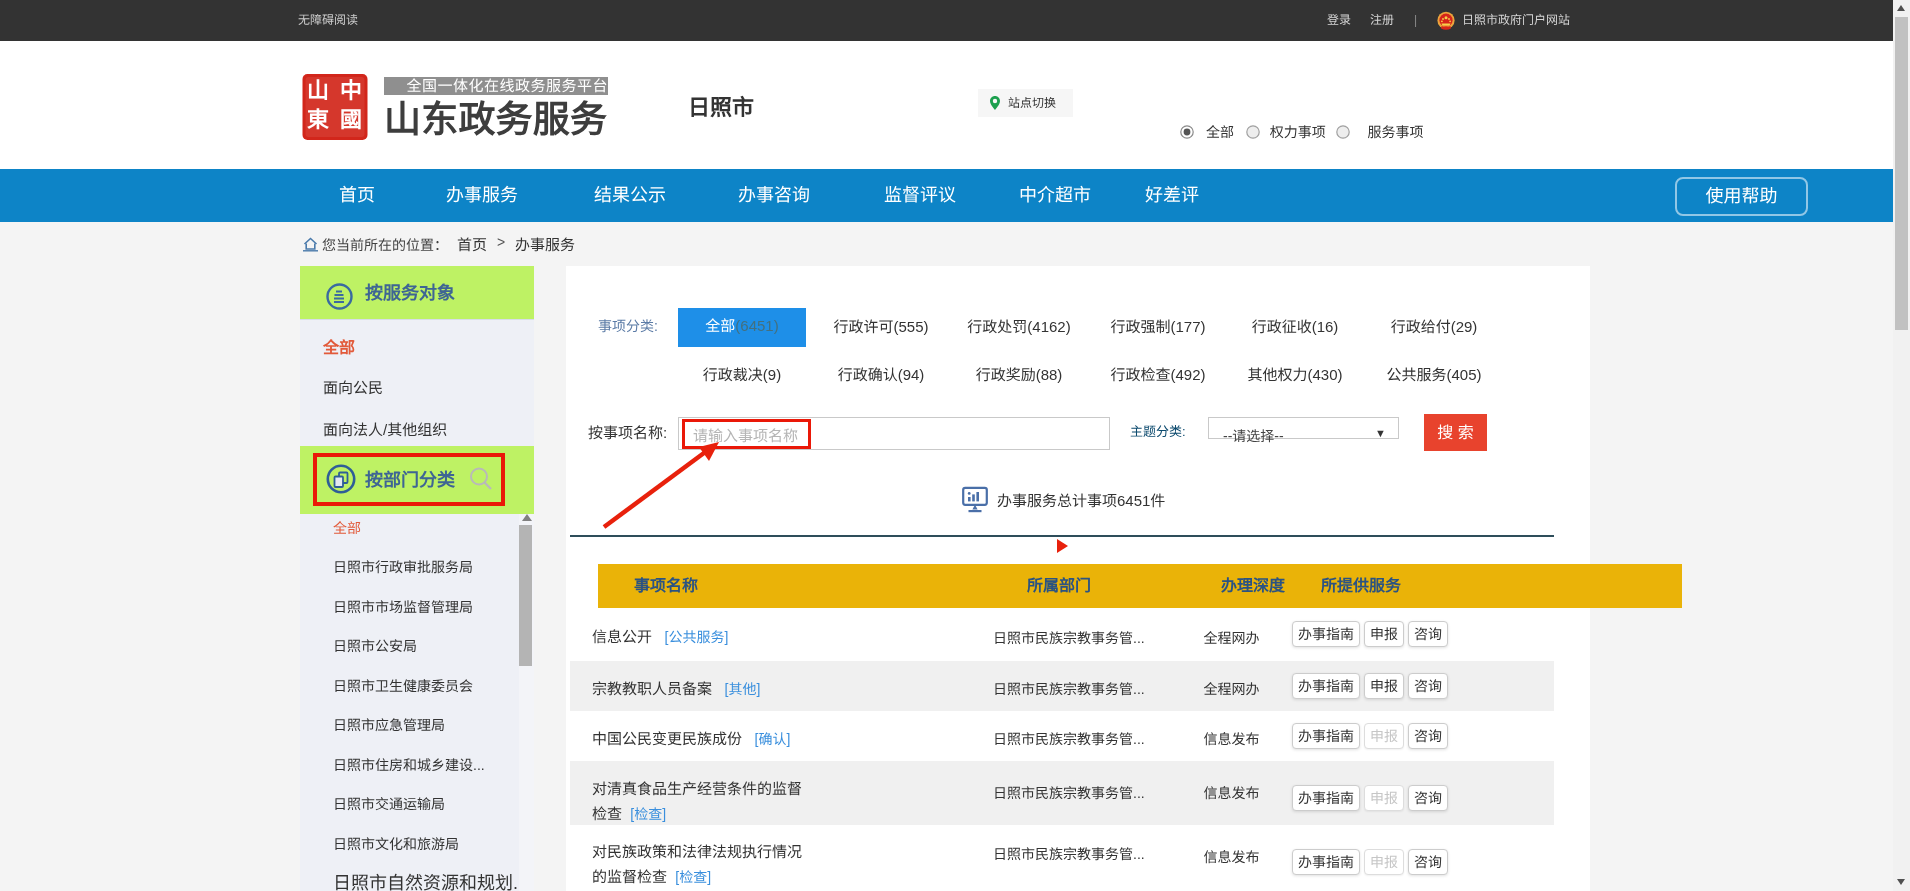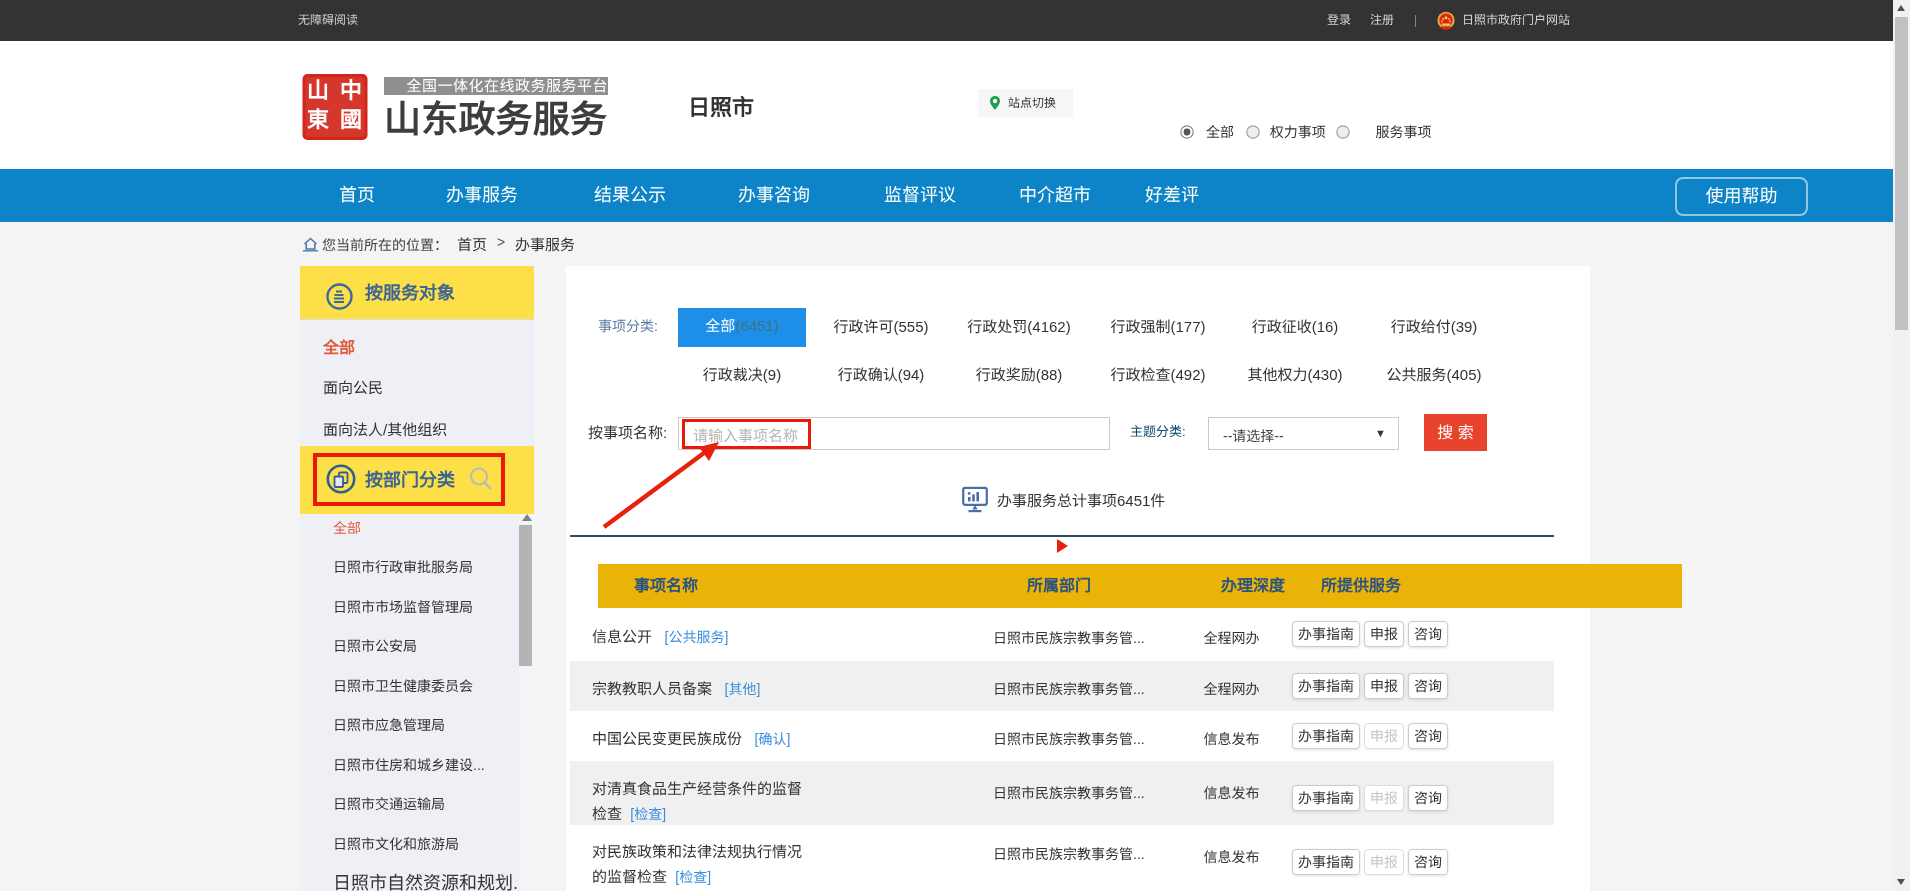--- a/index.html
+++ b/index.html
@@ -7,21 +7,21 @@
 html,body{width:1910px;height:891px;overflow:hidden}
 body{position:relative;background:#f4f4f4;font-family:"Liberation Sans",sans-serif;color:#333}
 .abs{position:absolute}
 .topbar{left:0;top:0;width:1893px;height:41px;background:#333}
 .topbar span{position:absolute;top:0;line-height:41px;font-size:12px;color:#ccc}
 .header{left:0;top:41px;width:1893px;height:128px;background:#fff}
 .nav{left:0;top:169px;width:1893px;height:53px;background:#0d84c7}
 .nav b{position:absolute;top:0;line-height:53px;font-size:18px;color:#fff;font-weight:normal;transform:translateX(-50%)}
 .helpbtn{left:1675px;top:8px;width:133px;height:39px;border:2px solid rgba(255,255,255,.55);border-radius:8px;color:#fff;font-size:18px;text-align:center;line-height:35px}
 .crumb{left:322px;top:234px;font-size:14px;color:#424242}
-.sb-h{width:234px;background:#fde047}
+.sb-h{width:234px;background:#bef264}
 .sb-l{width:234px;background:#eef0f6}
 .sbtitle{font-size:18px;font-weight:bold;color:#3e6594}
 .main{left:566px;top:266px;width:1024px;height:625px;background:#fff}
 .lbl{font-size:14px;color:#5b7ba6}
 .tab{position:absolute;font-size:15px;color:#333;transform:translateX(-50%)}
 .inp{position:absolute;border:1px solid #c9c9c9;background:#fff}
 .ph{color:#b5b5b5;font-size:15px}
 .thead{left:598px;top:564px;width:1084px;height:44px;background:#eab308}
 .thead b{position:absolute;font-size:16px;color:#2b5382;line-height:44px}
 .row{position:absolute;left:570px;width:984px}
@@ -81,21 +81,21 @@
         <circle cx="7" cy="7" r="3.4" fill="#555"></circle>
       </svg>
     <span style="margin:0 0 0 8px">全部</span>
     <svg style="vertical-align:-2px;margin-left:8px" width="14" height="14" viewBox="0 0 14 14">
         <circle cx="7" cy="7" r="6.2" fill="#eee" stroke="#a0a0a0" stroke-width="1.2"></circle>
       </svg>
     <span style="margin-left:6px">权力事项</span>
     <svg style="vertical-align:-2px;margin-left:6px" width="14" height="14" viewBox="0 0 14 14">
         <circle cx="7" cy="7" r="6.2" fill="#eee" stroke="#a0a0a0" stroke-width="1.2"></circle>
       </svg>
-    <span style="margin-left:22px">服务事项</span>
+    <span style="margin-left:14px">服务事项</span>
   </div>
 </div>
 
 <div class="abs nav">
   <b style="left:357px">首页</b>
   <b style="left:482px">办事服务</b>
   <b style="left:630px">结果公示</b>
   <b style="left:774px">办事咨询</b>
   <b style="left:920px">监督评议</b>
   <b style="left:1055px">中介超市</b>
@@ -157,34 +157,34 @@
   <div style="position:absolute;left:219px;top:11px;width:13px;height:141px;background:#b4b4b4"></div>
 </div>
 
 <div class="abs main"></div>
 <div class="abs lbl" style="left:598px;top:315px">事项分类:</div>
 <div class="abs" style="left:678px;top:308px;width:128px;height:39px;background:#1e8fe8;text-align:center;line-height:36px;font-size:15px"><span style="color:#fff">全部</span><span style="color:#43707f">(6451)</span></div>
 <div class="tab" style="left:881px;top:315px">行政许可(555)</div>
 <div class="tab" style="left:1019px;top:315px">行政处罚(4162)</div>
 <div class="tab" style="left:1158px;top:315px">行政强制(177)</div>
 <div class="tab" style="left:1295px;top:315px">行政征收(16)</div>
-<div class="tab" style="left:1434px;top:315px">行政给付(39)</div>
+<div class="tab" style="left:1434px;top:315px">行政给付(29)</div>
 <div class="tab" style="left:742px;top:363px">行政裁决(9)</div>
 <div class="tab" style="left:881px;top:363px">行政确认(94)</div>
 <div class="tab" style="left:1019px;top:363px">行政奖励(88)</div>
 <div class="tab" style="left:1158px;top:363px">行政检查(492)</div>
 <div class="tab" style="left:1295px;top:363px">其他权力(430)</div>
 <div class="tab" style="left:1434px;top:363px">公共服务(405)</div>
 <div class="abs" style="left:588px;top:421px;font-size:15px;color:#333">按事项名称:</div>
 <div class="abs inp" style="left:678px;top:417px;width:432px;height:33px">
   <span class="ph" style="position:absolute;left:14px;top:6px">请输入事项名称</span>
 </div>
 <div class="abs" style="left:682px;top:419px;width:129px;height:30px;border:3px solid #ea1808"></div>
 <div class="abs" style="left:1130px;top:421px;font-size:13px;color:#0c4a6e">主题分类:</div>
-<div class="abs inp" style="left:1208px;top:417px;width:191px;height:33px">
+<div class="abs inp" style="left:1208px;top:417px;width:191px;height:22px">
   <span style="position:absolute;left:14px;top:7px;font-size:14px;color:#444">--请选择--</span>
   <span style="position:absolute;right:12px;top:9px;font-size:11px;color:#333">▼</span>
 </div>
 <div class="abs" style="left:1424px;top:414px;width:63px;height:37px;background:#e8432d;color:#fff;font-size:16px;text-align:center;line-height:37px">搜&nbsp;索</div>
 <svg class="abs" style="left:590px;top:435px" width="140" height="100" viewBox="0 0 140 100">
   <line x1="14" y1="92" x2="118" y2="15" stroke="#e8210c" stroke-width="4.5"></line>
   <polygon points="129,7 109,12 119,26" fill="#e8210c"></polygon>
 </svg>
 <svg class="abs" style="left:962px;top:486px" width="26" height="27" viewBox="0 0 26 27">
   <rect x="1.2" y="1.8" width="23.6" height="17" rx="2" fill="none" stroke="#4a6fa8" stroke-width="2.2"></rect>

